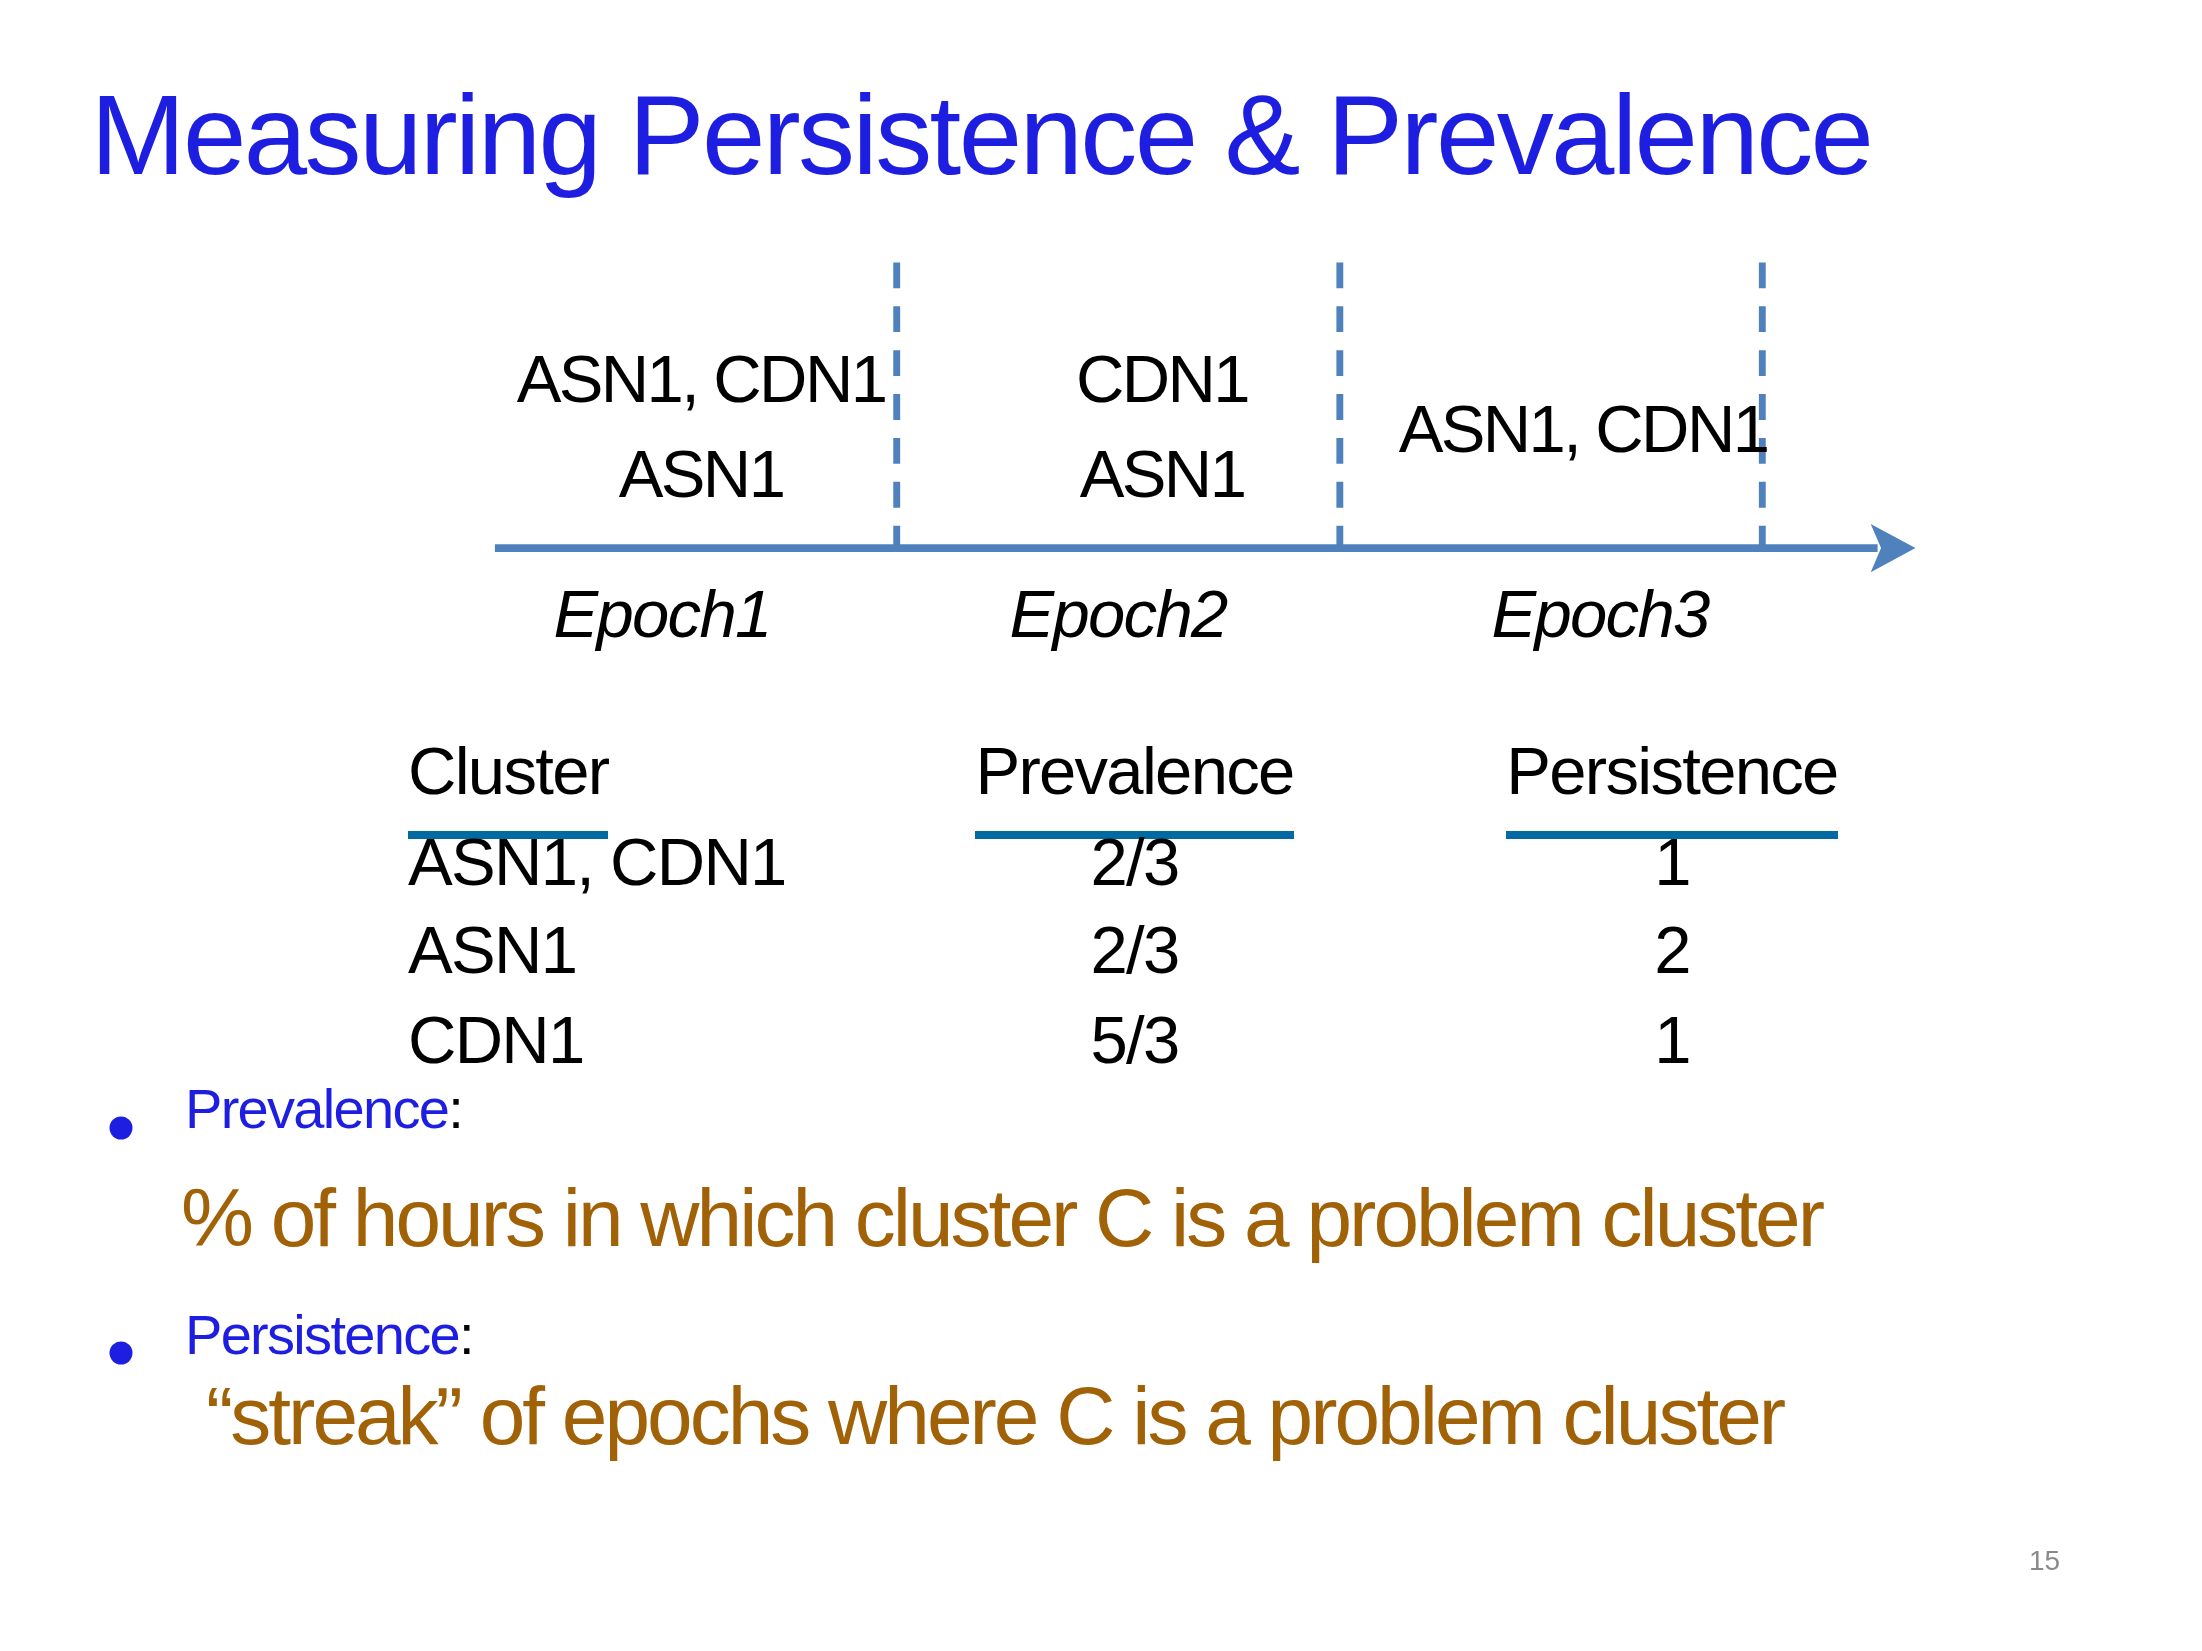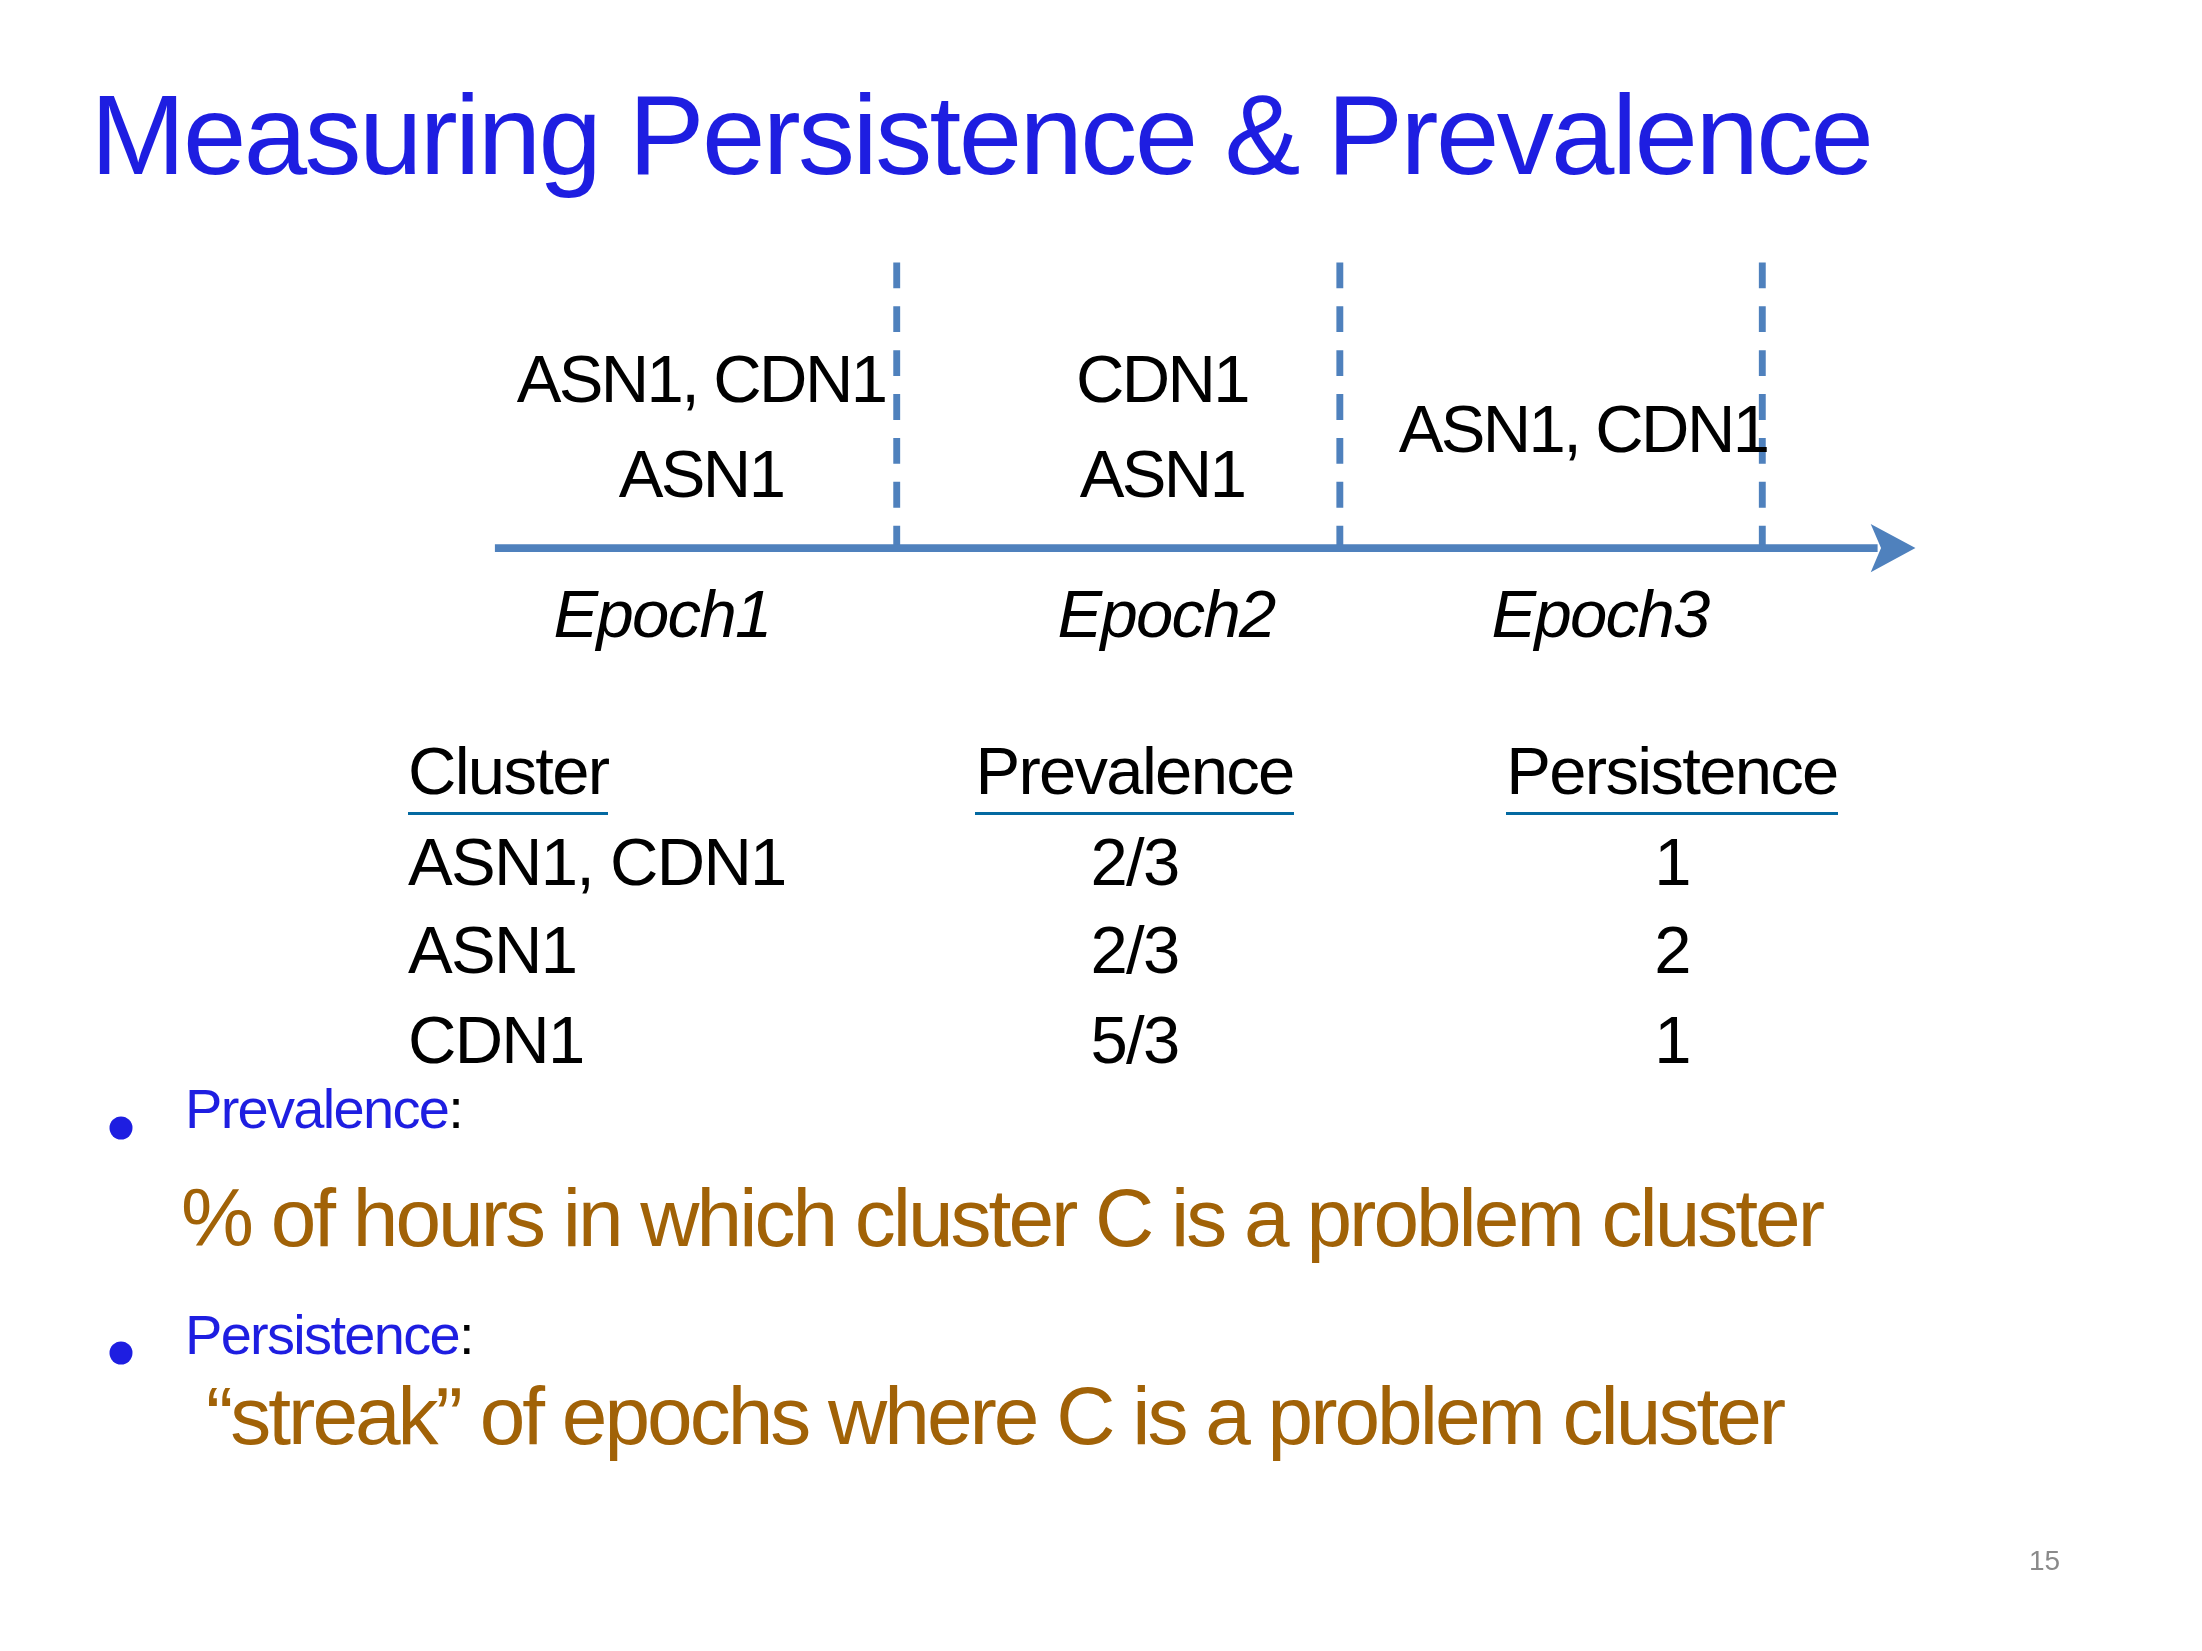--- a/index.html
+++ b/index.html
@@ -46,41 +46,41 @@
     position:absolute;
     top:580px;
     transform:translateX(-50%);
     font-size:67px;
     line-height:1;
     letter-spacing:-1.7px;
     font-style:italic;
     white-space:nowrap;
   }
   .epoch-label.e1{left:662px;}
-  .epoch-label.e2{left:1166px;}
+  .epoch-label.e2{left:1118px;}
   .epoch-label.e3{left:1600px;}
 
   
   .trow{
     position:absolute;
     left:408px;
     display:grid;
     grid-template-columns:533px 387px 688px;
     font-size:67px;
     line-height:1;
     letter-spacing:-1.7px;
     white-space:nowrap;
   }
   .trow .c1{text-align:left;}
   .trow .c2,.trow .c3{text-align:center;}
   .thead{top:737px;}
   .thead span{
     display:inline-block;
-    padding-bottom:8px;
-    border-bottom:3px solid #0369a1;
+    padding-bottom:27px;
+    border-bottom:8px solid #0369a1;
   }
   .r1{top:828px;}
   .r2{top:916px;}
   .r3{top:1006px;}
 
   
   .bullet-dot{
     position:absolute;
     width:23px;height:23px;
     border-radius:50%;

